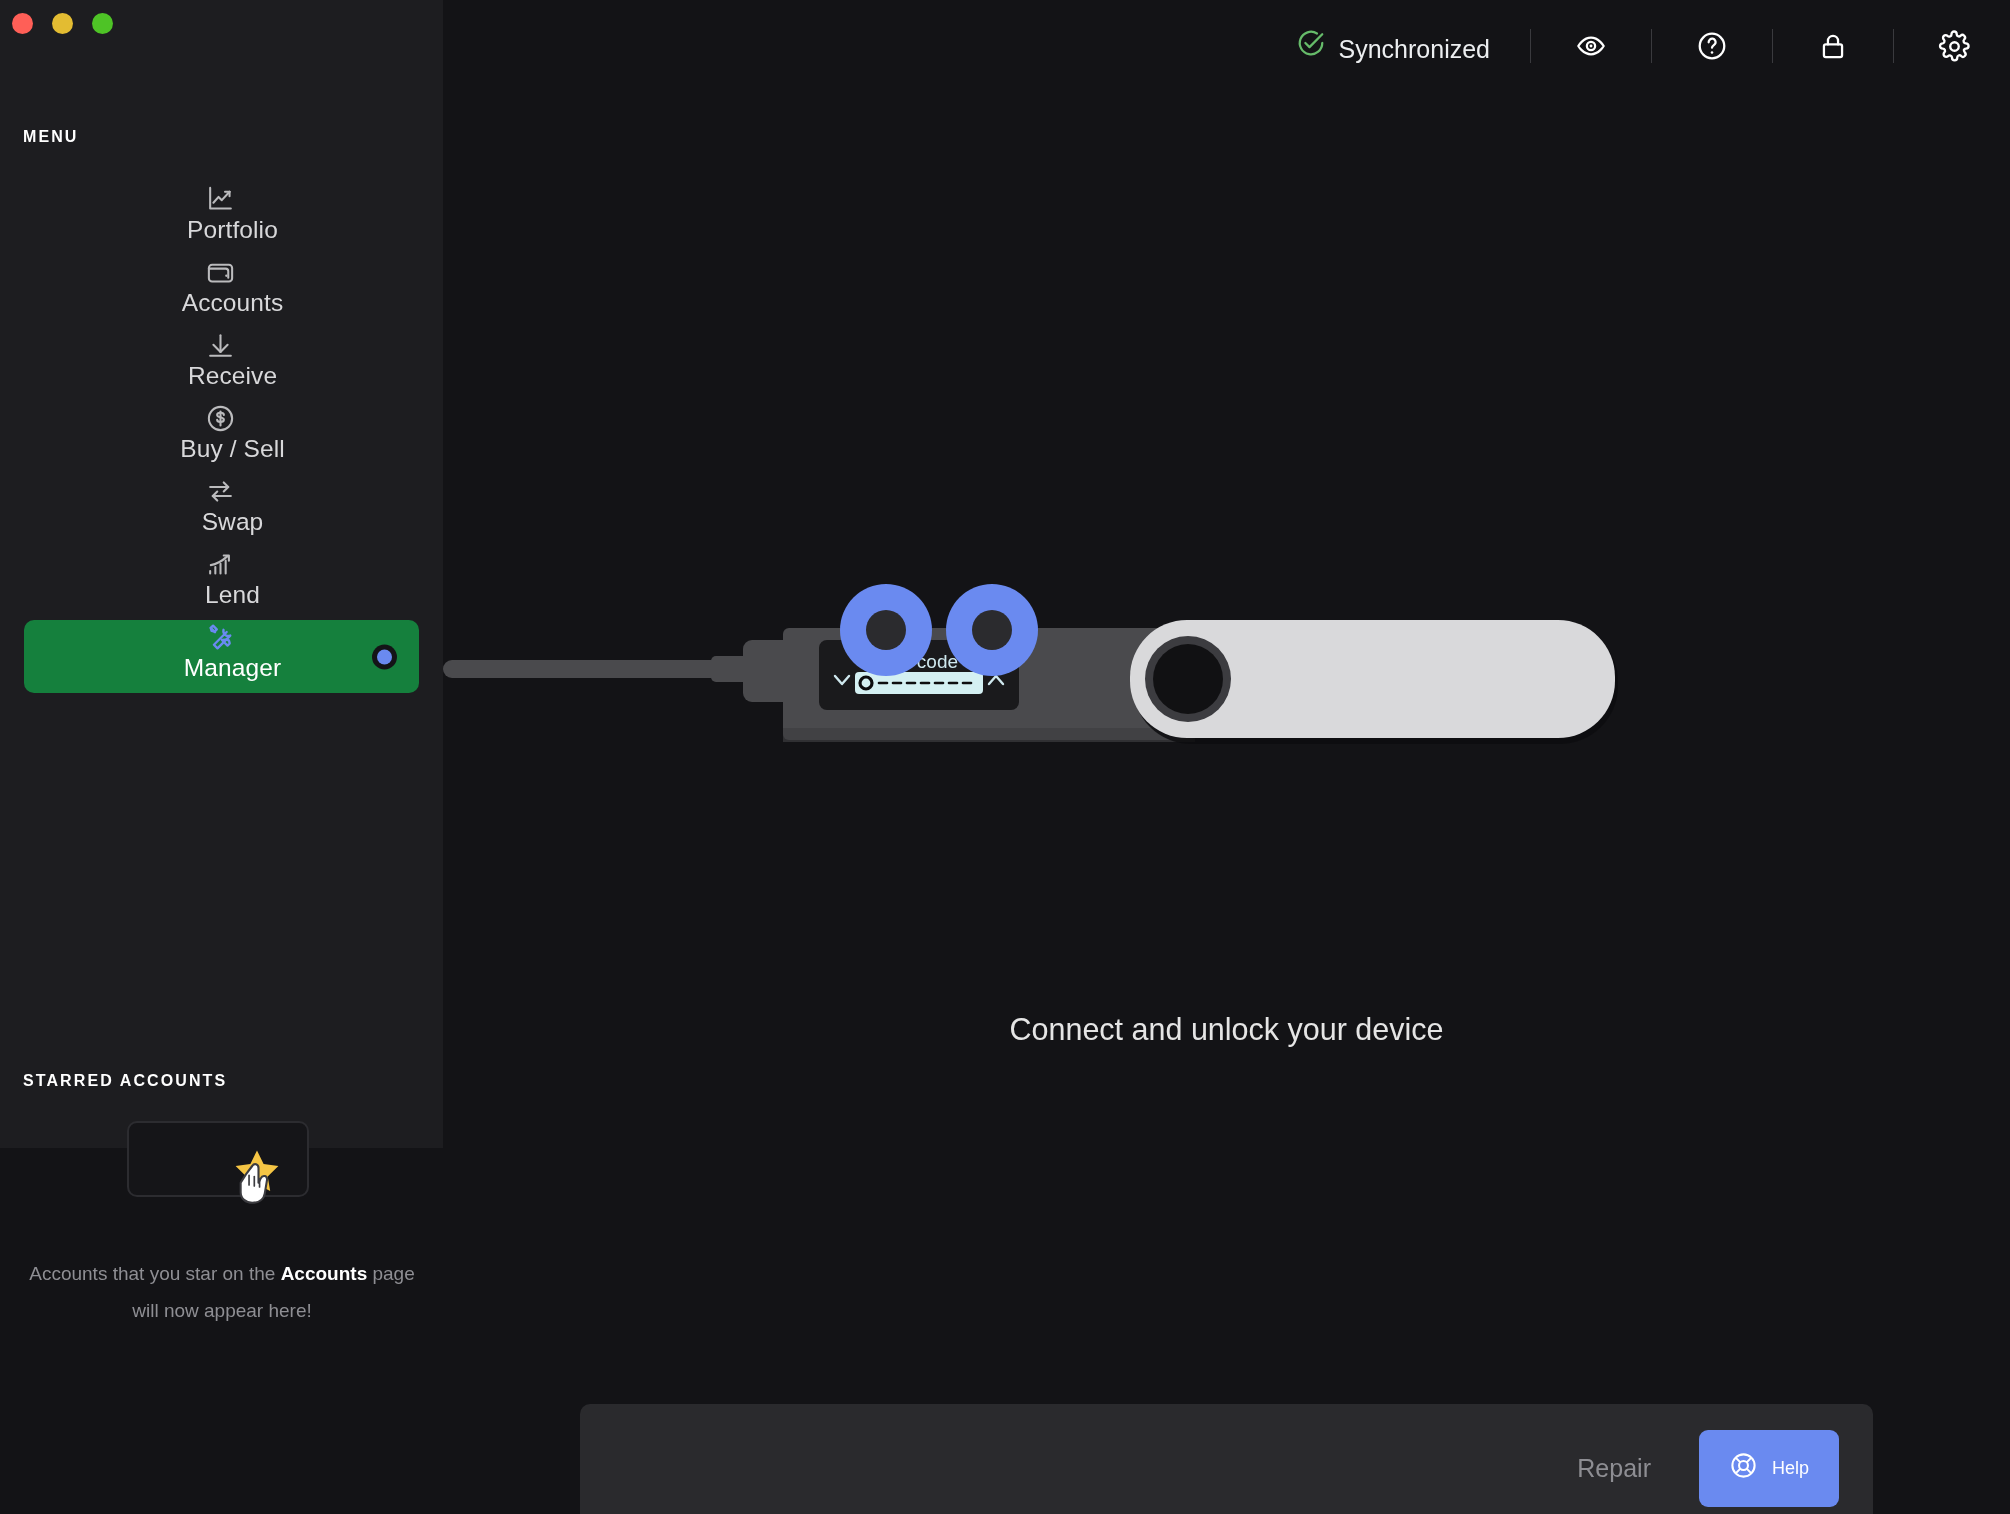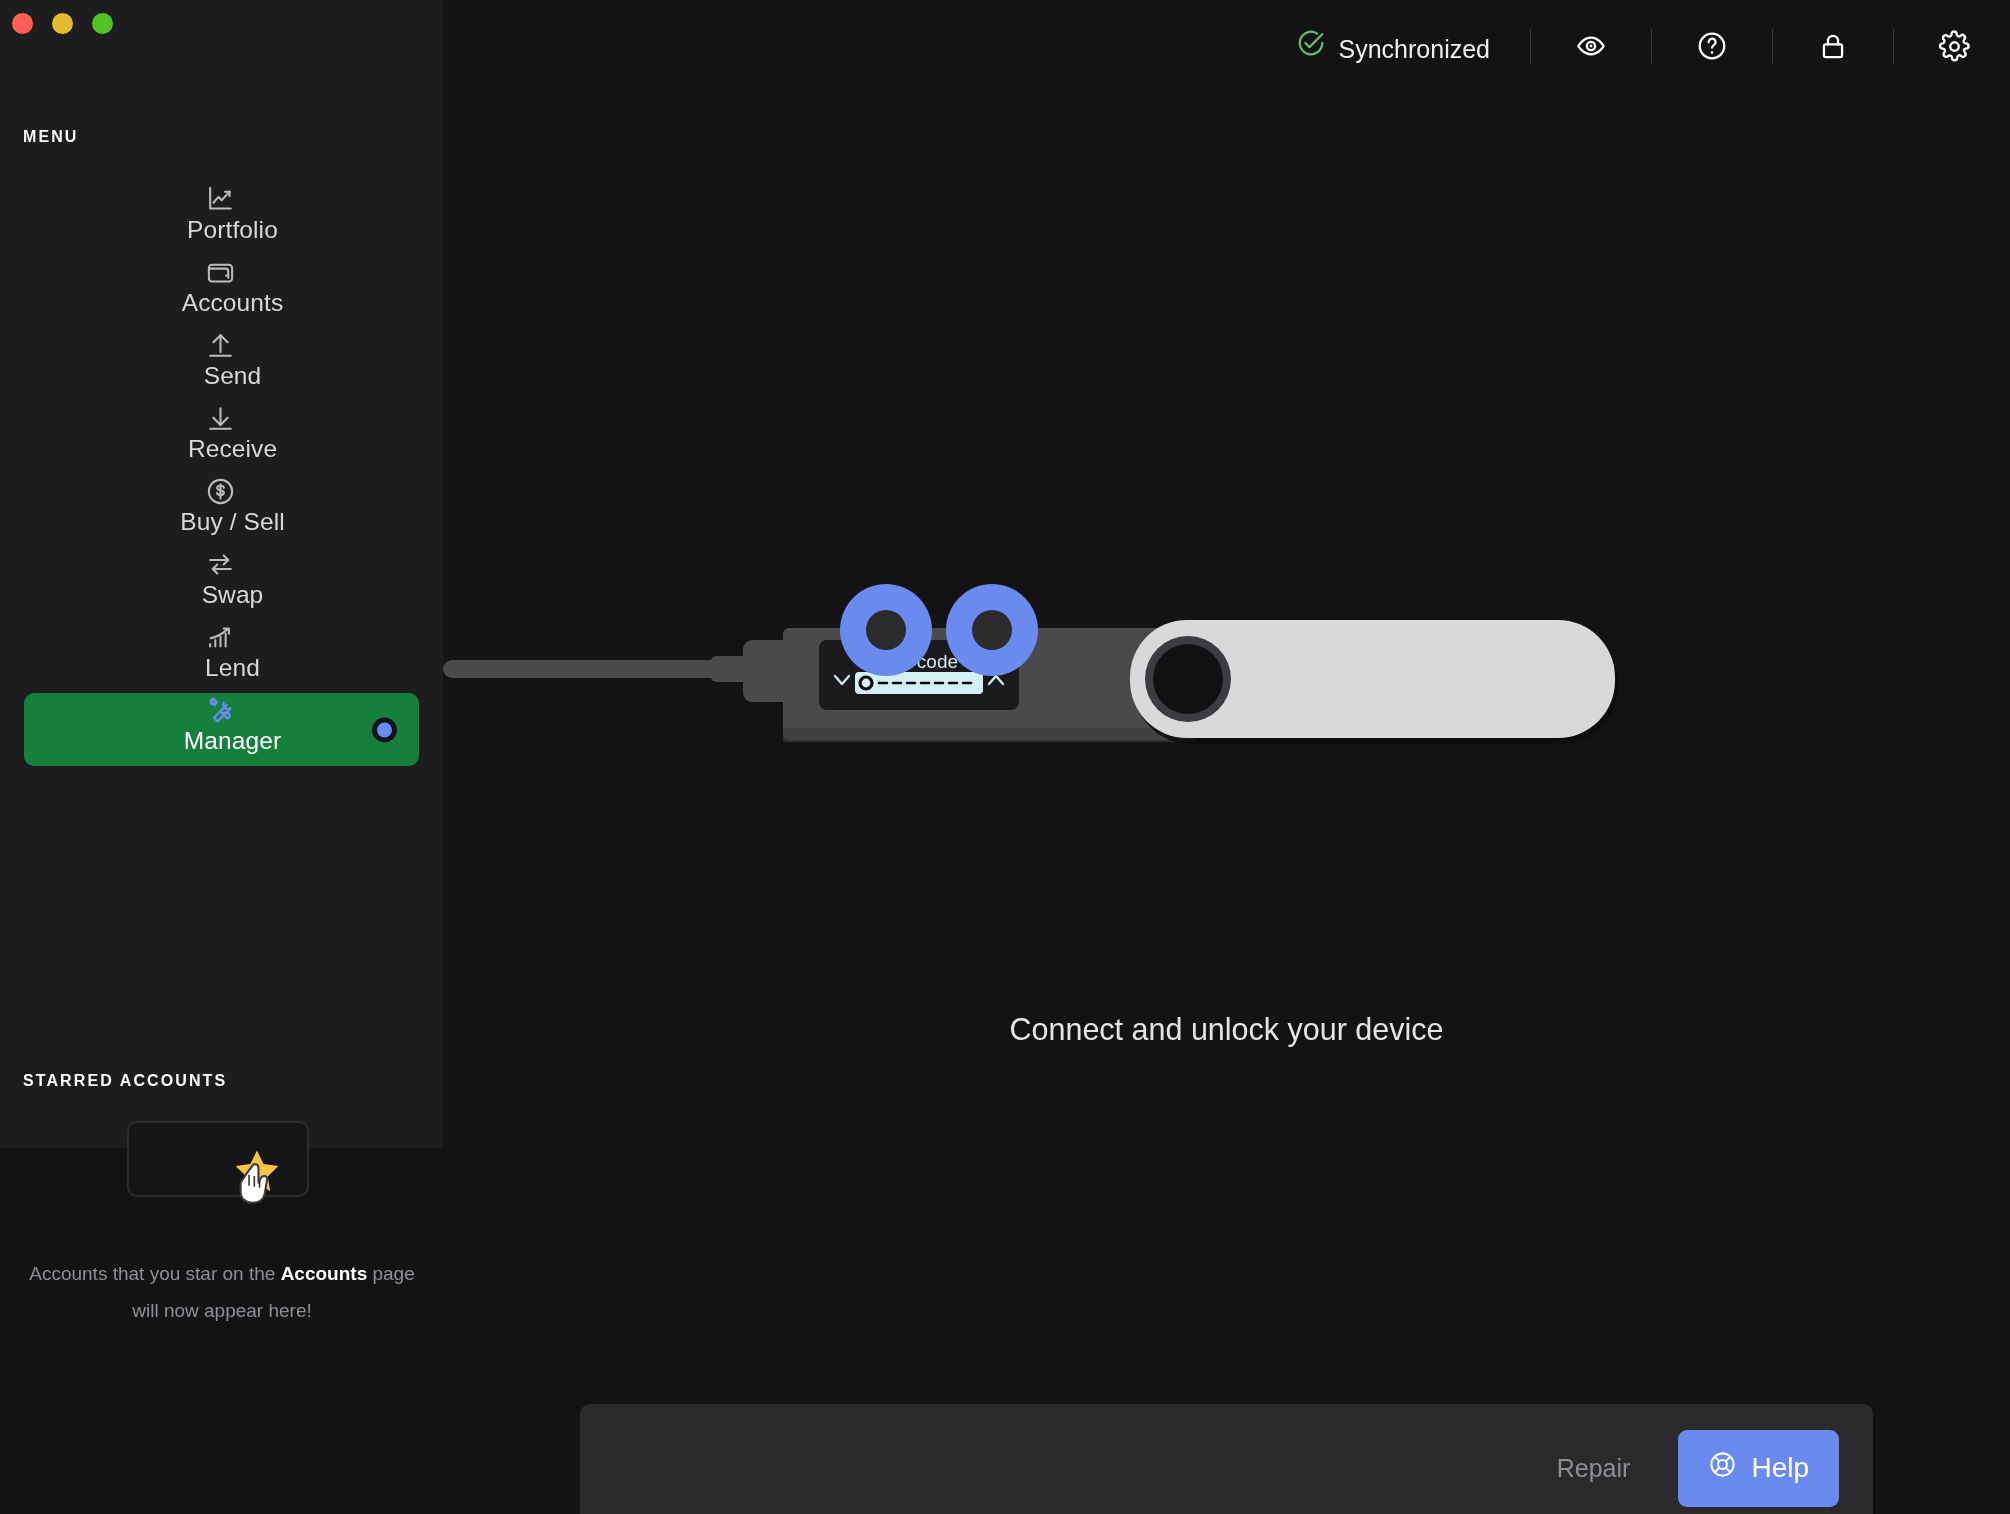--- a/index.html
+++ b/index.html
@@ -135,21 +135,21 @@
     cursor:pointer;
   }
   .bb-help {
     background:#6a8af0;
     color:#ffffff;
     border:none;
     border-radius:9px;
     height:77px;
     padding:0 30px;
     display:flex; align-items:center; gap:14px;
-    font-size:28px;
+    font-size:18px;
     font-family:"Liberation Sans", sans-serif;
     cursor:pointer;
   }
 </style>
 </head>
 <body>
 
 <div class="app">
 
   <div class="sidebar">
@@ -180,30 +180,20 @@
         <span class="ico">
           <svg width="31" height="31" viewBox="0 0 24 24" fill="none" stroke="currentColor" stroke-width="1.6" stroke-linecap="round" stroke-linejoin="round">
             <rect x="3" y="6" width="18" height="13" rx="2.5"></rect>
             <path d="M3 9h13a2 2 0 012 2v5"></path>
             <circle cx="16.5" cy="14.5" r="0.9" fill="currentColor" stroke="none"></circle>
           </svg>
         </span>
         <span class="lbl">Accounts</span>
       </div>
 
-      <div class="nav-item">
-        <span class="ico">
-          <svg width="31" height="31" viewBox="0 0 24 24" fill="none" stroke="currentColor" stroke-width="1.6" stroke-linecap="round" stroke-linejoin="round">
-            <path d="M12 17V4"></path>
-              <path d="M6.5 9.5L12 4l5.5 5.5"></path>
-              <path d="M4 20h16"></path>
-          </svg>
-        </span>
-        <span class="lbl">Send</span>
-      </div>
 
       <div class="nav-item">
         <span class="ico">
           <svg width="31" height="31" viewBox="0 0 24 24" fill="none" stroke="currentColor" stroke-width="1.6" stroke-linecap="round" stroke-linejoin="round">
             <path d="M12 4v13"></path>
               <path d="M6.5 11.5L12 17l5.5-5.5"></path>
               <path d="M4 20h16"></path>
           </svg>
         </span>
         <span class="lbl">Receive</span>

